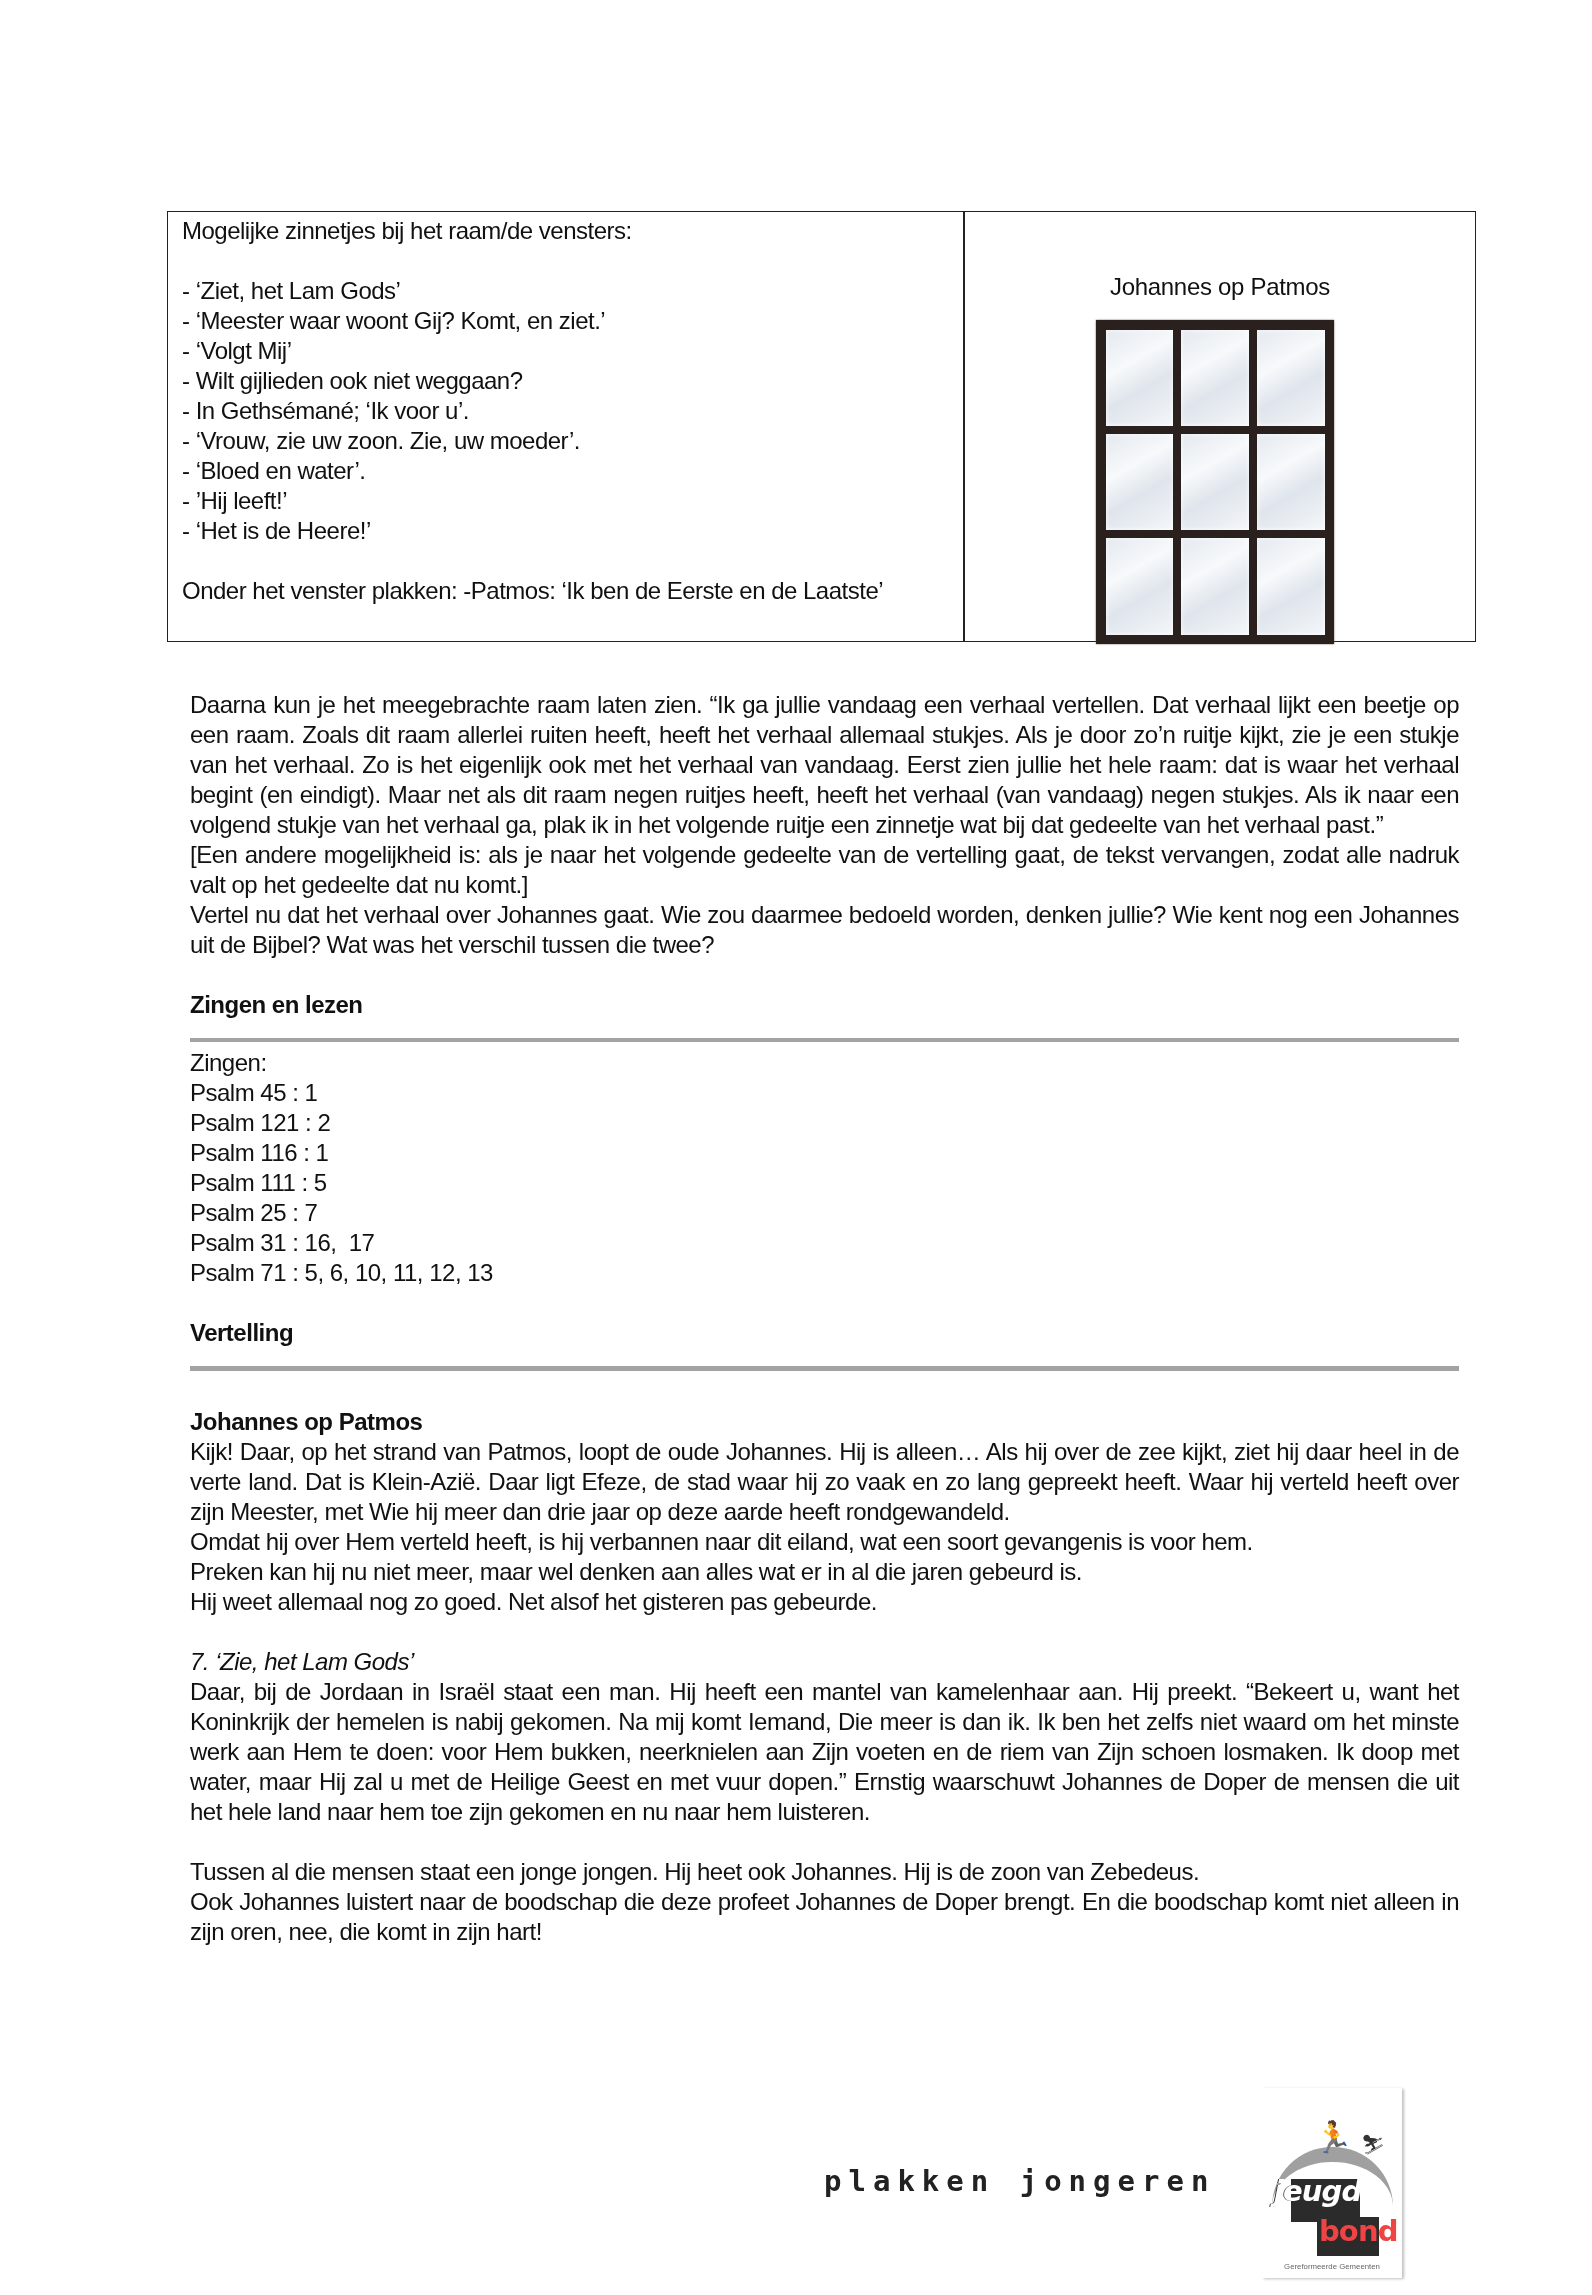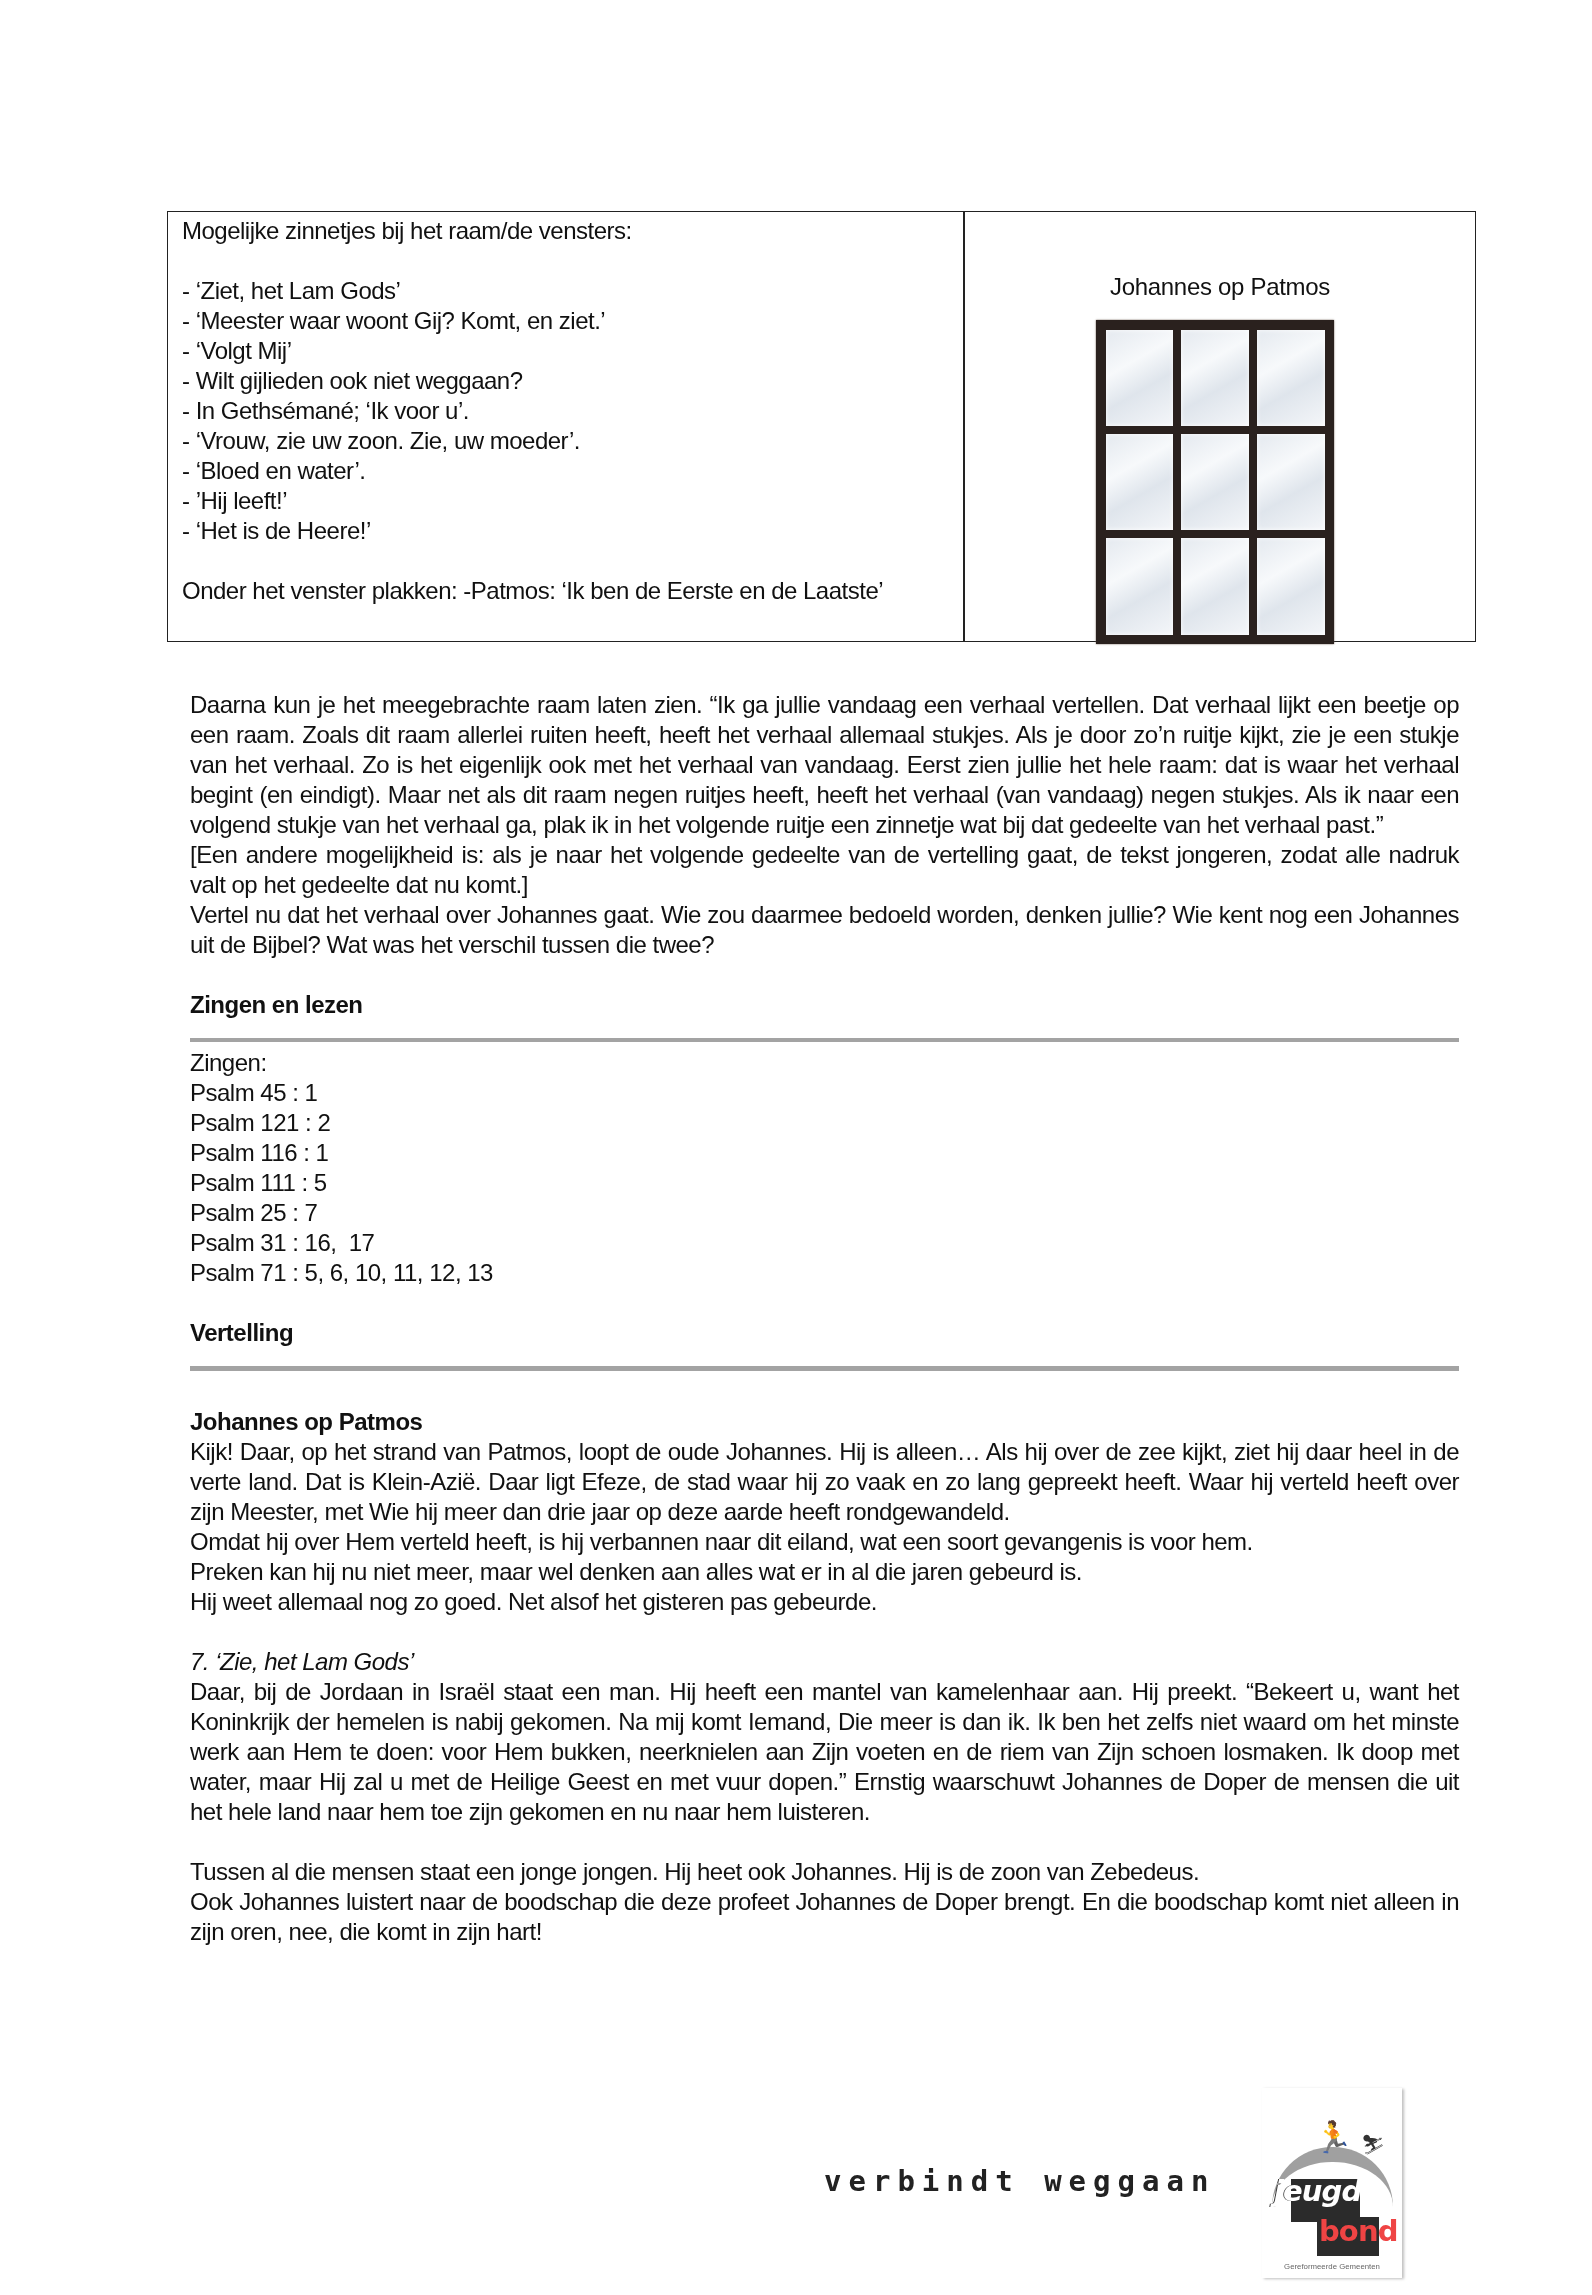--- a/index.html
+++ b/index.html
@@ -108,21 +108,21 @@
       <div class="pane"></div>
       <div class="pane"></div>
       <div class="pane"></div>
       <div class="pane"></div>
     </div>
   </div>
 </div>
 
 <div id="body" class="txt">
   <div class="para">Daarna kun je het meegebrachte raam laten zien. “Ik ga jullie vandaag een verhaal vertellen. Dat verhaal lijkt een beetje op een raam. Zoals dit raam allerlei ruiten heeft, heeft het verhaal allemaal stukjes. Als je door zo’n ruitje kijkt, zie je een stukje van het verhaal. Zo is het eigenlijk ook met het verhaal van vandaag. Eerst zien jullie het hele raam: dat is waar het verhaal begint (en eindigt). Maar net als dit raam negen ruitjes heeft, heeft het verhaal (van vandaag) negen stukjes. Als ik naar een volgend stukje van het verhaal ga, plak ik in het volgende ruitje een zinnetje wat bij dat gedeelte van het verhaal past.”</div>
-  <div class="para">[Een andere mogelijkheid is: als je naar het volgende gedeelte van de vertelling gaat, de tekst jongeren, zodat alle nadruk valt op het gedeelte dat nu komt.]</div>
+  <div class="para">[Een andere mogelijkheid is: als je naar het volgende gedeelte van de vertelling gaat, de tekst vervangen, zodat alle nadruk valt op het gedeelte dat nu komt.]</div>
   <div class="para">Vertel nu dat het verhaal over Johannes gaat. Wie zou daarmee bedoeld worden, denken jullie? Wie kent nog een Johannes uit de Bijbel? Wat was het verschil tussen die twee?</div>
   <div class="spacer"></div>
   <div class="heading">Zingen en lezen</div>
   <div class="divider"></div>
   <div>Zingen:</div>
   <div>Psalm 45 : 1</div>
   <div>Psalm 121 : 2</div>
   <div>Psalm 116 : 1</div>
   <div>Psalm 111 : 5</div>
   <div>Psalm 25 : 7</div>
@@ -138,21 +138,21 @@
   <div>Preken kan hij nu niet meer, maar wel denken aan alles wat er in al die jaren gebeurd is.</div>
   <div>Hij weet allemaal nog zo goed. Net alsof het gisteren pas gebeurde.</div>
   <div class="spacer"></div>
   <div class="italic">7. ‘Zie, het Lam Gods’</div>
   <div class="para">Daar, bij de Jordaan in Israël staat een man. Hij heeft een mantel van kamelenhaar aan. Hij preekt. “Bekeert u, want het Koninkrijk der hemelen is nabij gekomen. Na mij komt Iemand, Die meer is dan ik. Ik ben het zelfs niet waard om het minste werk aan Hem te doen: voor Hem bukken, neerknielen aan Zijn voeten en de riem van Zijn schoen losmaken. Ik doop met water, maar Hij zal u met de Heilige Geest en met vuur dopen.” Ernstig waarschuwt Johannes de Doper de mensen die uit het hele land naar hem toe zijn gekomen en nu naar hem luisteren.</div>
   <div class="spacer"></div>
   <div>Tussen al die mensen staat een jonge jongen. Hij heet ook Johannes. Hij is de zoon van Zebedeus.</div>
   <div class="para">Ook Johannes luistert naar de boodschap die deze profeet Johannes de Doper brengt. En die boodschap komt niet alleen in zijn oren, nee, die komt in zijn hart!</div>
 </div>
 
-<div id="tagline">verbindt weggaan</div>
+<div id="tagline">plakken jongeren</div>
 <div id="logo">
   <div class="arc"></div>
   <div class="figure1">🏃</div>
   <div class="figure2">⛷</div>
   <div class="block1"></div>
   <div class="block2"></div>
   <div class="word1">jeugd</div>
   <div class="word2">bond</div>
   <div class="sub">Gereformeerde Gemeenten</div>
 </div>

